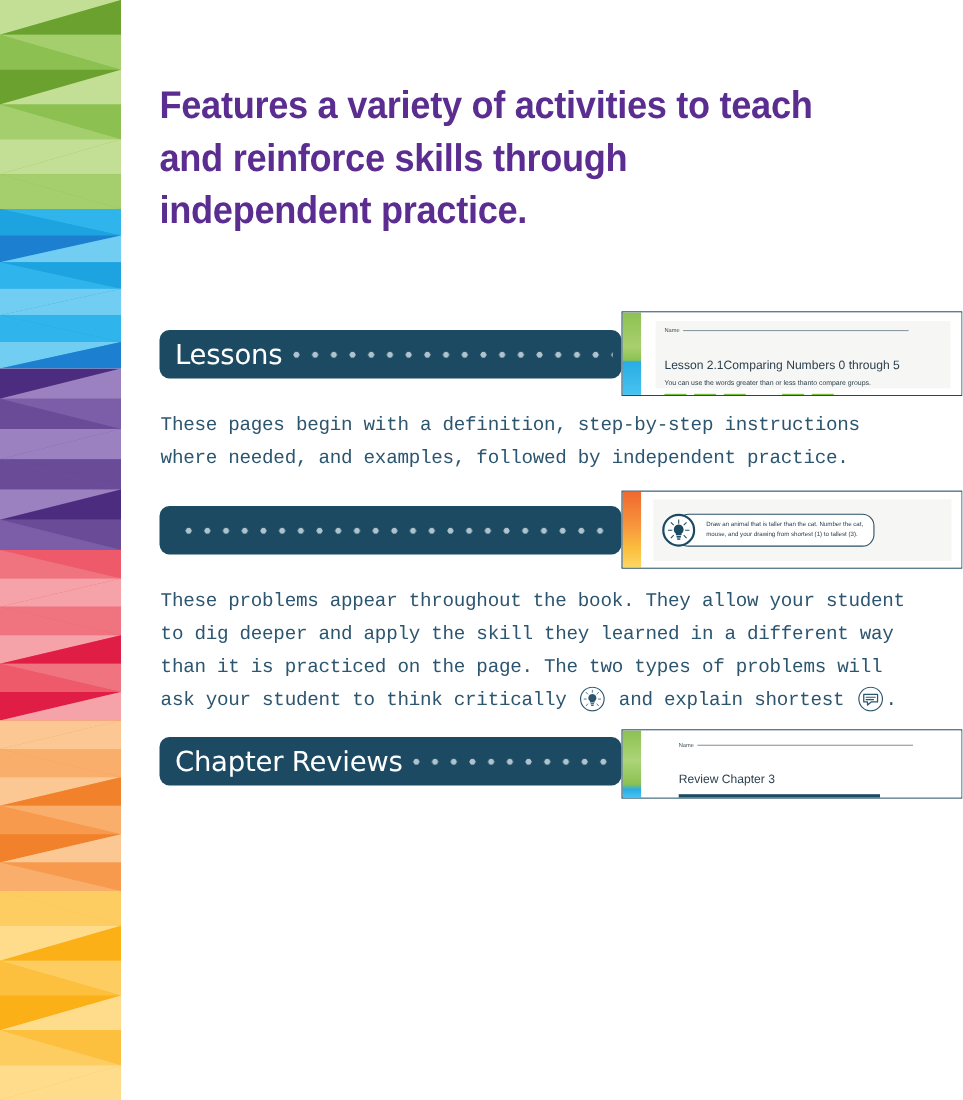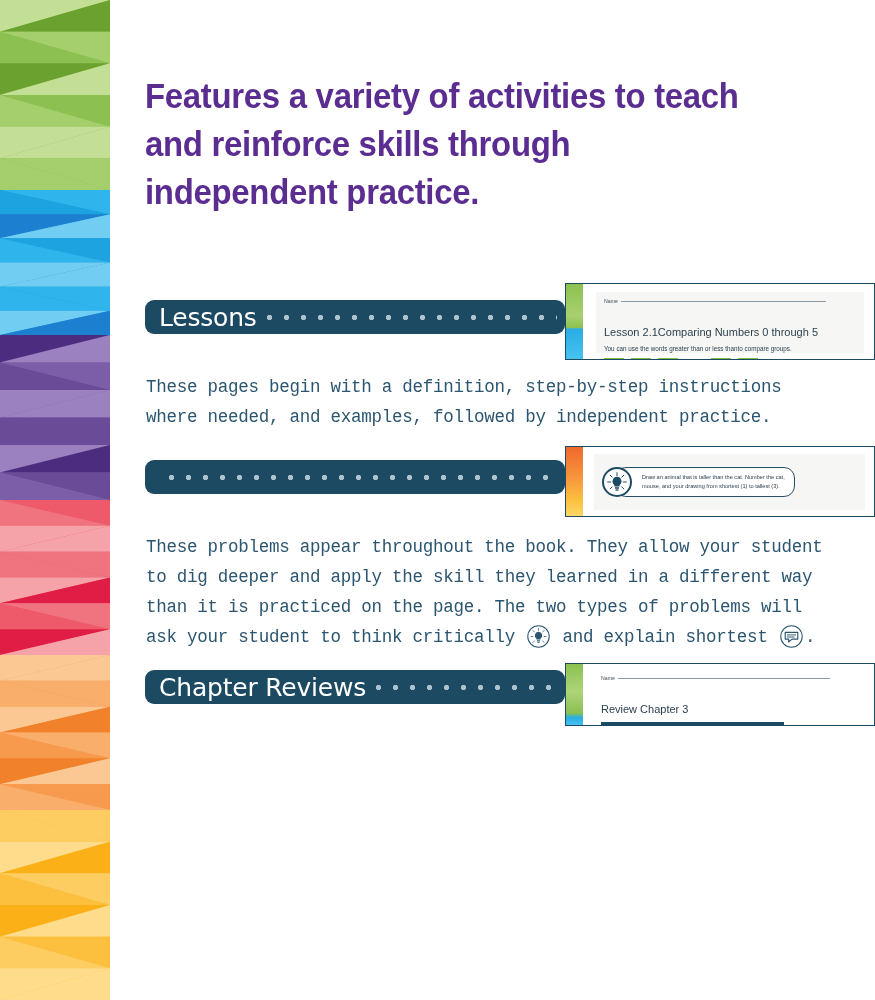--- a/index.html
+++ b/index.html
@@ -36,21 +36,21 @@
     line-height: 48px;
     letter-spacing: -0.3px;
     color: #5B2D91;
     transform: scaleX(0.94);
     transform-origin: left top;
   }
 
   
   .label-bar {
     position: absolute;
-    height: 34px;
+    height: 44px;
     background: #1D4A63;
     border-radius: 9px;
     display: flex;
     align-items: center;
     padding-left: 14px;
     overflow: hidden;
   }
   .label-bar .label-text {
     font-family: "DejaVu Sans", sans-serif;
     font-size: 25px;
@@ -377,21 +377,21 @@
   </p>
 
   <div class="tab-nub" style="left:626px; top:670px;"></div>
   <div class="label-bar" style="left:35px; top:670px; width:420px;">
     <span class="label-text">Chapter Reviews</span>
     <span class="leader"></span>
   </div>
 
   <div class="card" style="left:455px; top:663px; width:310px; height:63px;">
     <div class="card-strip" style="background:linear-gradient(180deg,#8CC152 0%,#ADD478 45%,#8CC152 80%,#29ADE4 88%,#47C3F0 100%);"></div>
-    <div class="card-inner" style="padding:7px 8px 4px 12px;">
+    <div class="card-inner" style="padding:7px 8px 4px 28px;">
       <div class="card-sheet" style="background:#ffffff;padding:4px 6px;">
         <div class="name-row">
           <span>Name</span>
           <span class="rule"></span>
         </div>
         <div class="card-title">Review Chapter 3</div>
         <div class="review-banner">Draw the missing dots. Write the number you drew to make10.</div>
       </div>
     </div>
   </div>

